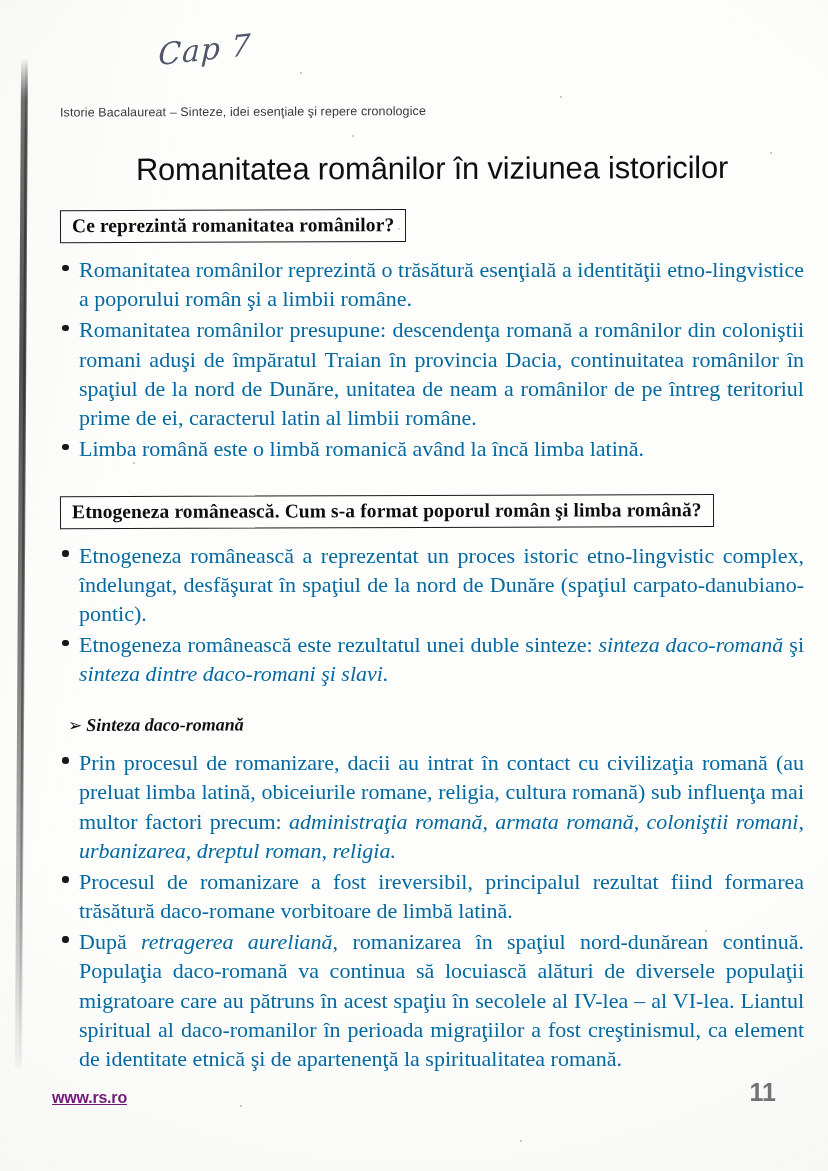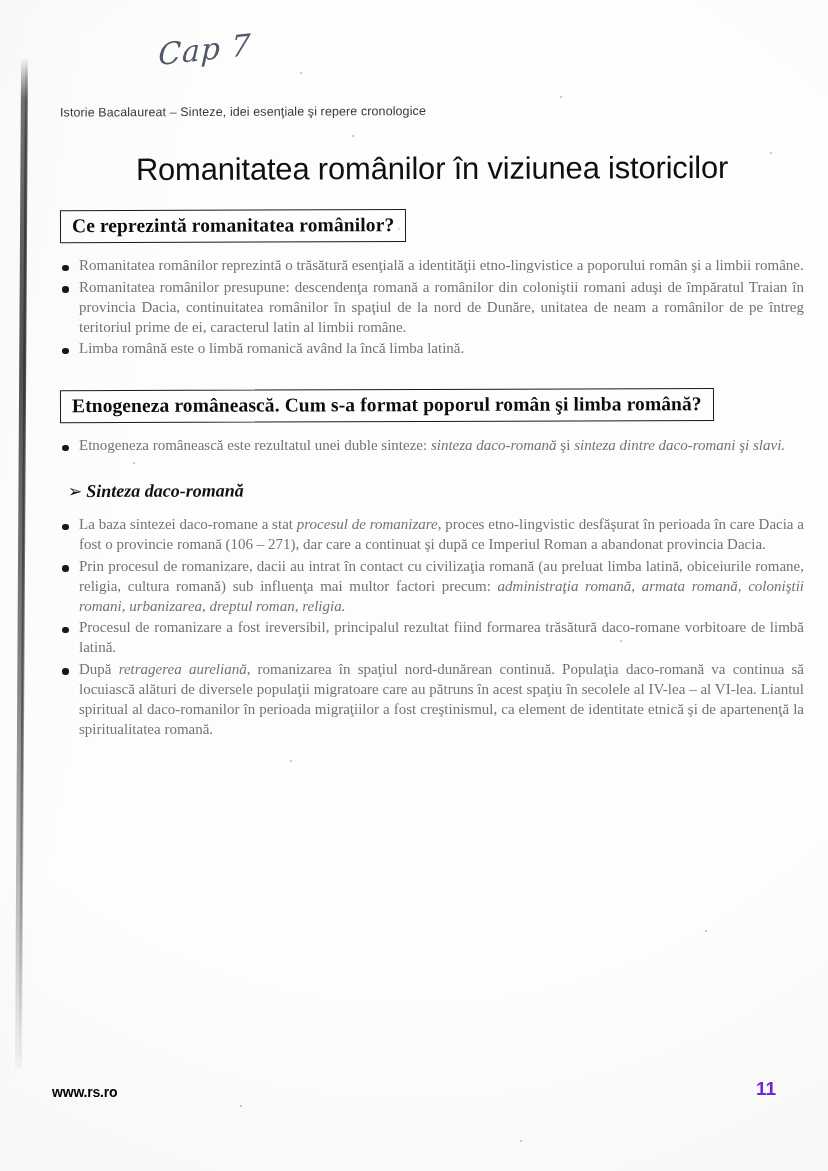--- a/index.html
+++ b/index.html
@@ -125,26 +125,26 @@
 
   
   ul.bullets {
     list-style: none;
     margin: 13px 0 0 0;
     padding: 0;
   }
   ul.bullets li {
     position: relative;
     padding-left: 19px;
-    font-size: 15px;
+    font-size: 22px;
     line-height: 1.335;
     margin-bottom: 1.5px;
     text-align: justify;
     text-justify: inter-word;
-    color: #737373;
+    color: #0369a1;
     hyphens: manual;
   }
   ul.bullets li::before {
     content: "";
     position: absolute;
     left: 2px;
     top: 9.5px;
     width: 6.5px;
     height: 6.5px;
     background: #17171a;
@@ -177,29 +177,30 @@
     left: 52px;
     right: 52px;
     top: 1078px;
     display: flex;
     align-items: flex-end;
     justify-content: space-between;
   }
   .footer-url {
     font-family: "Liberation Sans", sans-serif;
     font-weight: bold;
-    font-size: 14px;
-    color: #000000;
+    font-size: 16px;
+    color: #701a75;
     letter-spacing: -0.2px;
+    text-decoration: underline;
   }
   .footer-page {
     font-family: "Liberation Sans", sans-serif;
     font-weight: bold;
-    font-size: 19px;
-    color: #6d28d9;
+    font-size: 25px;
+    color: #737373;
   }
 </style>
 </head>
 <body>
 
 <div class="page">
   <div class="page-tint"></div>
   <div class="scan-edge"></div>
   <div class="scan-edge thin"></div>
 
@@ -229,29 +230,29 @@
     <ul class="bullets">
       <li>Romanitatea românilor reprezintă o trăsătură esenţială a identităţii etno-lingvistice a poporului român şi a limbii române.</li>
       <li>Romanitatea românilor presupune: descendenţa romană a românilor din coloniştii romani aduşi de împăratul Traian în provincia Dacia, continuitatea românilor în spaţiul de la nord de Dunăre, unitatea de neam a românilor de pe întreg teritoriul prime de ei, caracterul latin al limbii române.</li>
       <li>Limba română este o limbă romanică având la încă limba latină.</li>
     </ul>
 
     <div class="section-box-wrap second">
       <span class="section-box">Etnogeneza românească. Cum s-a format poporul român şi limba română?</span>
     </div>
     <ul class="bullets list-gap">
+      <li>Etnogeneza românească a reprezentat un proces istoric etno-lingvistic complex, îndelungat, desfăşurat în spaţiul de la nord de Dunăre (spaţiul carpato-danubiano-pontic).</li>
       <li>Etnogeneza românească este rezultatul unei duble sinteze: <i>sinteza daco-romană</i> şi <i>sinteza dintre daco-romani şi slavi.</i></li>
     </ul>
 
     <div class="sub-heading">
       <span class="arrow">➢</span><span>Sinteza daco-romană</span>
     </div>
 
     <ul class="bullets list-gap-2">
-      <li>La baza sintezei daco-romane a stat <i>procesul de romanizare</i>, proces etno-lingvistic desfăşurat în perioada în care Dacia a fost o provincie romană (106 – 271), dar care a continuat şi după ce Imperiul Roman a abandonat provincia Dacia.</li>
       <li>Prin procesul de romanizare, dacii au intrat în contact cu civilizaţia romană (au preluat limba latină, obiceiurile romane, religia, cultura romană) sub influenţa mai multor factori precum: <i>administraţia romană, armata romană, coloniştii romani, urbanizarea, dreptul roman, religia.</i></li>
       <li>Procesul de romanizare a fost ireversibil, principalul rezultat fiind formarea trăsătură daco-romane vorbitoare de limbă latină.</li>
       <li>După <i>retragerea aureliană</i>, romanizarea în spaţiul nord-dunărean continuă. Populaţia daco-romană va continua să locuiască alături de diversele populaţii migratoare care au pătruns în acest spaţiu în secolele al IV-lea – al VI-lea. Liantul spiritual al daco-romanilor în perioada migraţiilor a fost creştinismul, ca element de identitate etnică şi de apartenenţă la spiritualitatea romană.</li>
     </ul>
   </div>
 
   <div class="footer">
     <span class="footer-url">www.rs.ro</span>
     <span class="footer-page">11</span>
   </div>

